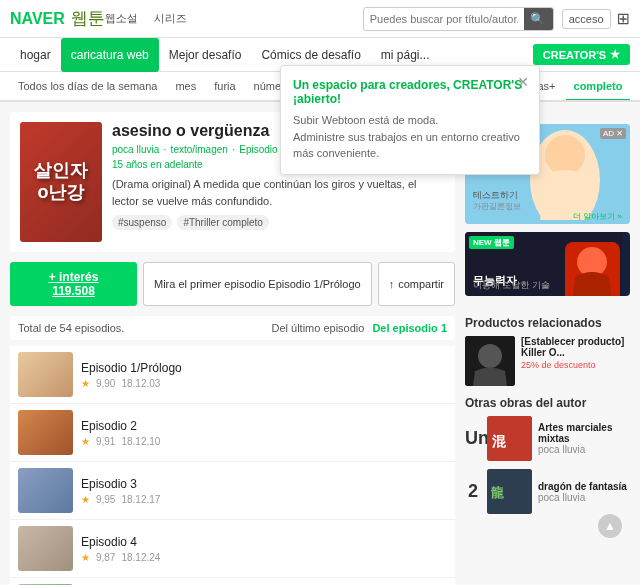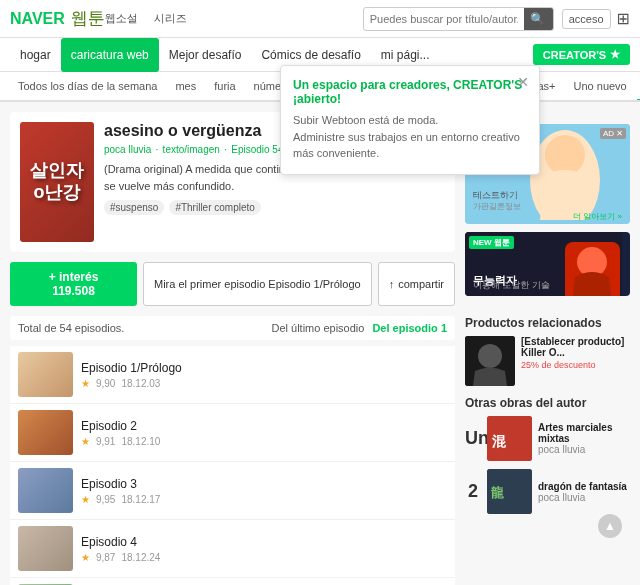--- a/index.html
+++ b/index.html
@@ -46,21 +46,21 @@
     .comic-info { flex: 1; }
     .comic-title { font-size: 16px; font-weight: bold; color: #222; margin-bottom: 4px; }
     .comic-meta { font-size: 10px; color: #888; margin-bottom: 6px; display: flex; gap: 4px; flex-wrap: wrap; }
     .comic-meta span { color: #00b84c; }
     .comic-desc { font-size: 11px; color: #444; line-height: 1.5; margin-bottom: 6px; }
     .comic-tags { display: flex; gap: 5px; flex-wrap: wrap; }
     .comic-tag { font-size: 10px; color: #555; background: #f0f0f0; padding: 2px 6px; border-radius: 10px; }
 
     
     .action-buttons { display: flex; gap: 6px; margin-bottom: 10px; }
-    .btn-interest { background: #00d564; color: #fff; border: none; padding: 8px 16px; font-size: 12px; font-weight: bold; border-radius: 3px; cursor: pointer; flex: 1; }
+    .btn-interest { background: #00d564; color: #fff; border: none; padding: 8px 16px; font-size: 12px; font-weight: bold; border-radius: 3px; cursor: pointer; flex: 1; text-decoration: underline; }
     .btn-episode { background: #fff; color: #333; border: 1px solid #ccc; padding: 8px 10px; font-size: 11px; border-radius: 3px; cursor: pointer; }
     .btn-share { background: #fff; color: #333; border: 1px solid #ccc; padding: 8px 10px; font-size: 11px; border-radius: 3px; cursor: pointer; display: flex; align-items: center; gap: 4px; }
 
     
     .episode-list-header { display: flex; justify-content: space-between; align-items: center; font-size: 11px; color: #555; margin-bottom: 6px; background: #fff; padding: 6px 8px; border-radius: 3px; }
     .ep-sort { display: flex; gap: 8px; }
     .ep-sort span { cursor: pointer; }
     .ep-sort span.active { color: #03c75a; font-weight: bold; }
     .episode-item { display: flex; align-items: center; gap: 8px; background: #fff; padding: 6px 8px; border-bottom: 1px solid #f0f0f0; cursor: pointer; }
     .episode-thumb { width: 55px; height: 45px; background: #ddd; border-radius: 3px; flex-shrink: 0; overflow: hidden; }
@@ -85,21 +85,21 @@
     .author-section { margin-top: 10px; }
     .author-title { font-size: 12px; font-weight: bold; color: #333; margin-bottom: 6px; }
     .author-item { display: flex; gap: 6px; margin-bottom: 8px; cursor: pointer; align-items: center; }
     .author-num { font-size: 18px; font-weight: bold; color: #333; width: 16px; text-align: center; }
     .author-thumb { width: 45px; height: 45px; background: #ccc; border-radius: 3px; flex-shrink: 0; overflow: hidden; }
     .author-info { flex: 1; font-size: 10px; }
     .author-name { color: #222; font-weight: bold; }
     .author-creator { color: #888; }
 
     
-    .thumb-art { width: 74px; height: 120px; background: linear-gradient(135deg, #c0392b, #922b21); display: flex; align-items: center; justify-content: center; position: relative; overflow: hidden; }
+    .thumb-art { width: 82px; height: 120px; background: linear-gradient(135deg, #c0392b, #922b21); display: flex; align-items: center; justify-content: center; position: relative; overflow: hidden; }
     .thumb-text-kr { font-size: 18px; font-weight: 900; color: #fff; text-shadow: 2px 2px 4px rgba(0,0,0,0.5); line-height: 1.2; text-align: center; }
 
     .ep-thumb-1 { background: linear-gradient(135deg, #e8c9a0, #c4956a); }
     .ep-thumb-2 { background: linear-gradient(135deg, #d4874b, #a0522d); }
     .ep-thumb-3 { background: linear-gradient(135deg, #8b9dc3, #5c7a9f); }
     .ep-thumb-4 { background: linear-gradient(135deg, #c9b8a8, #a0907e); }
     .ep-thumb-5 { background: linear-gradient(135deg, #a8c4a0, #6b9e6b); }
 
     .ad-art { width: 165px; height: 100px; background: #87ceeb; display: flex; align-items: flex-end; justify-content: center; padding-bottom: 4px; position: relative; }
 
@@ -157,21 +157,20 @@
 <div class="genre-tabs">
   <span class="genre-tab">Todos los días de la semana</span>
   <span class="genre-tab">mes</span>
   <span class="genre-tab">furia</span>
   <span class="genre-tab">número</span>
   <span class="genre-tab">cuello</span>
   <span class="genre-tab">oro</span>
   <span class="genre-tab">sábado</span>
   <span class="genre-tab">Día</span>
   <span class="genre-tab">Todos los días+</span>
-  <span class="genre-tab">Uno nuevo</span>
   <span class="genre-tab active">completo</span>
 
 </div>
 
 <div class="main">
 
   <div class="content-left">
 
     <div class="comic-header">
       <div class="comic-thumb thumb-art">

